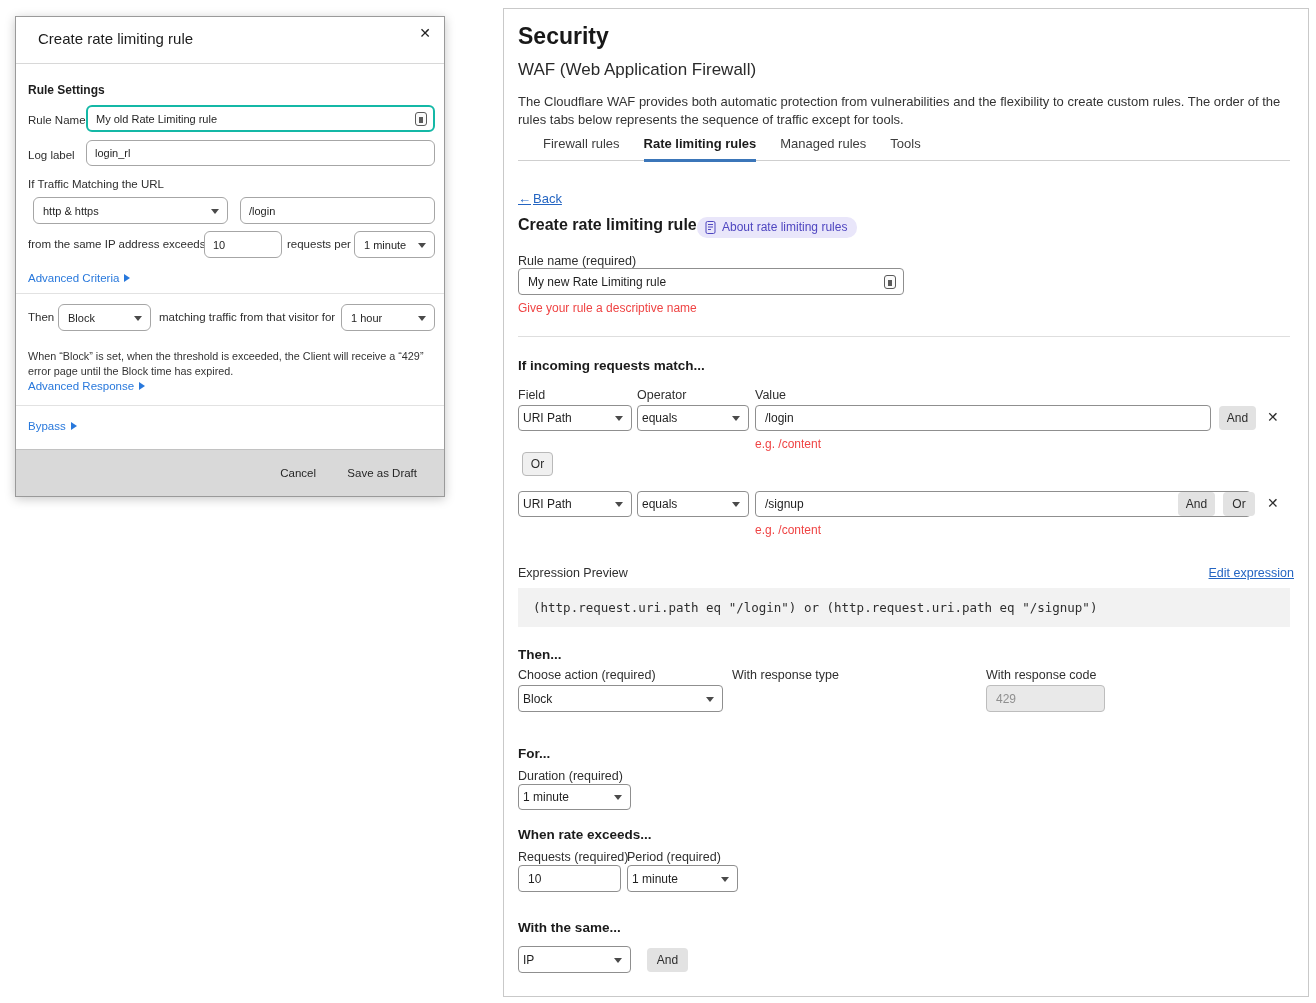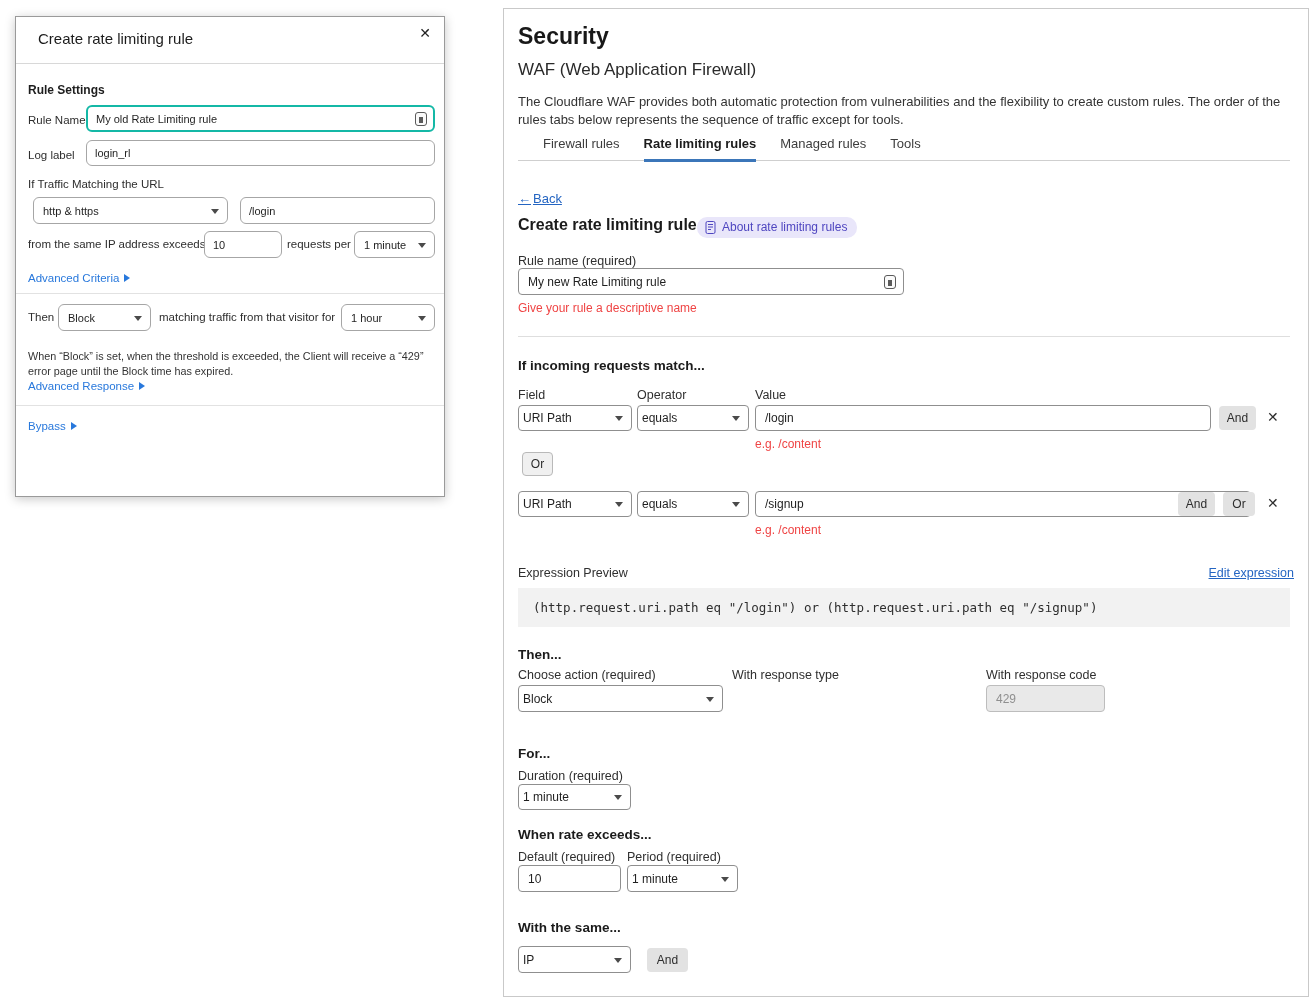--- a/index.html
+++ b/index.html
@@ -158,20 +158,24 @@
     <i class="tri-right"></i>
   </span>
 
   <div class="m-div" style="top:388px"></div>
 
   <span class="m-link" style="left:12px; top:403px">
     <span>Bypass</span>
     <i class="tri-right"></i>
   </span>
 
+  <div class="modal-footer">
+    <span class="txt-btn" style="right:128px">Cancel</span>
+    <span class="txt-btn" style="right:27px">Save as Draft</span>
+  </div>
 </div>
 
 <div class="panel">
   <div class="p-h1">Security</div>
   <div class="p-h2">WAF (Web Application Firewall)</div>
   <div class="p-desc">The Cloudflare WAF provides both automatic protection from vulnerabilities and the flexibility to create custom rules. The order of the rules tabs below represents the sequence of traffic except for tools.</div>
 
   <div class="tabs">
     <span class="tab">Firewall rules</span>
     <span class="tab active">Rate limiting rules</span>
@@ -259,21 +263,21 @@
   </div>
 
   <div class="p-sect" style="left:14px; top:737px">For...</div>
   <span class="p-lbl" style="left:14px; top:760px">Duration (required)</span>
   <div class="p-sel" style="left:14px; top:775px; width:113px; height:26px">
     <span>1 minute</span>
     <span class="caret"></span>
   </div>
 
   <div class="p-sect" style="left:14px; top:818px">When rate exceeds...</div>
-  <span class="p-lbl" style="left:14px; top:841px">Default (required)</span>
+  <span class="p-lbl" style="left:14px; top:841px">Requests (required)</span>
   <span class="p-lbl" style="left:123px; top:841px">Period (required)</span>
   <div class="p-wrap" style="left:14px; top:856px; width:103px; height:27px">
     <input class="p-inp" value="10" style="">
   </div>
   <div class="p-sel" style="left:123px; top:856px; width:111px; height:27px">
     <span>1 minute</span>
     <span class="caret"></span>
   </div>
 
   <div class="p-sect" style="left:14px; top:911px">With the same...</div>

